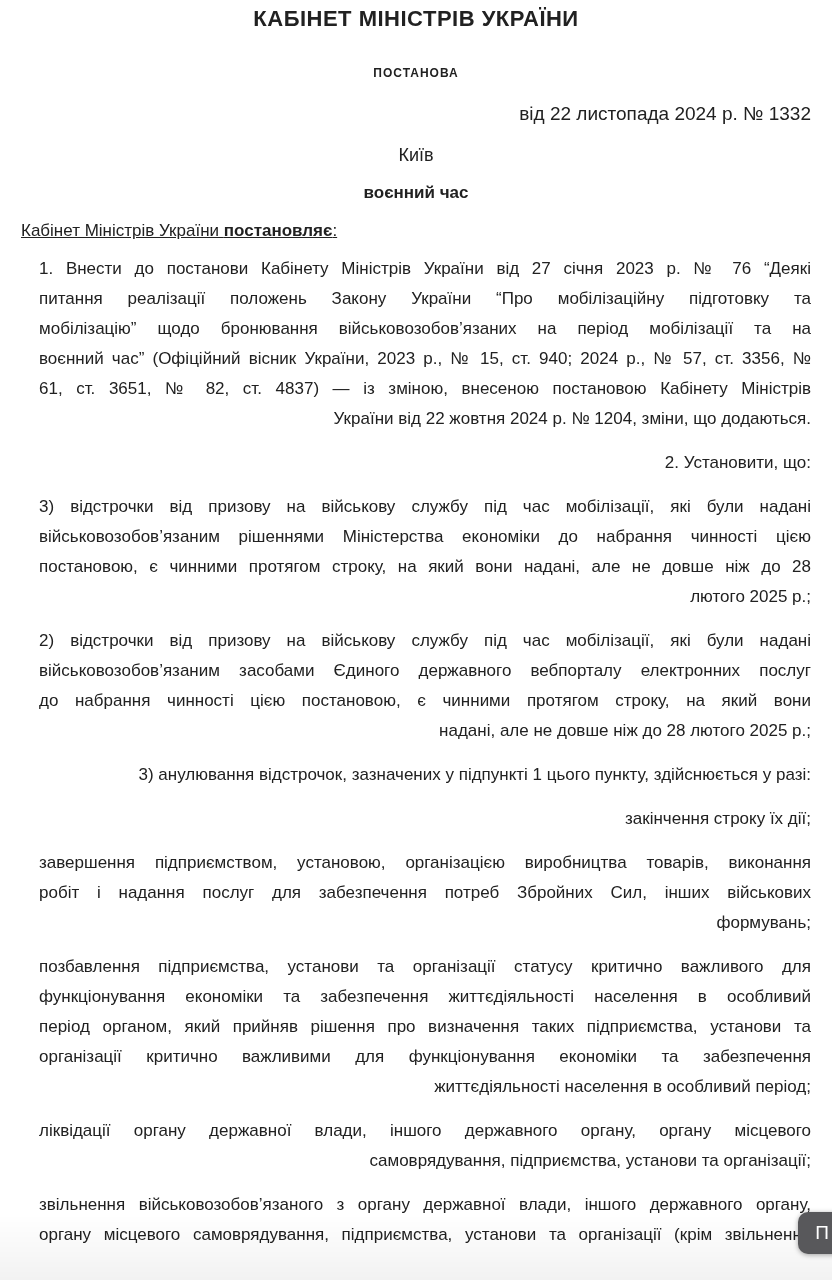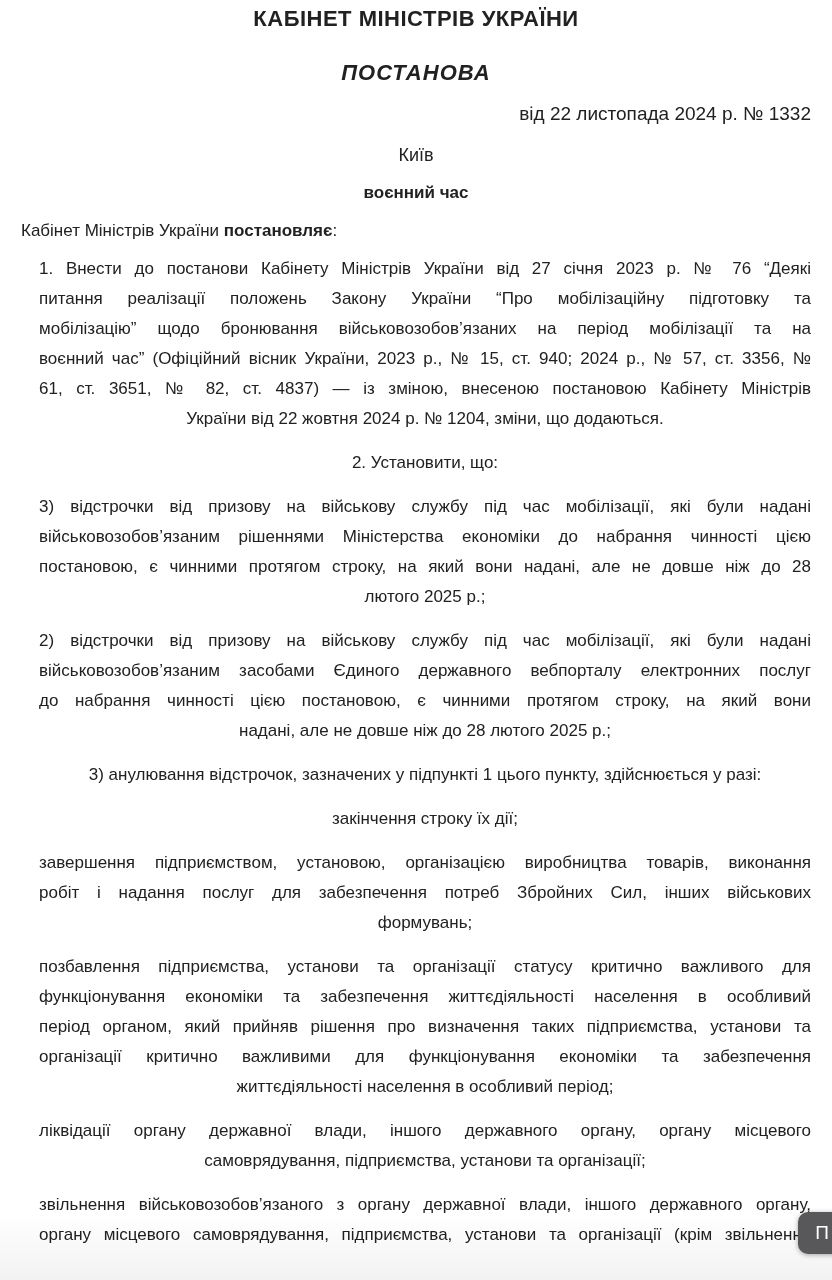--- a/index.html
+++ b/index.html
@@ -5,29 +5,29 @@
   html, body { margin: 0; padding: 0; }
   body {
     width: 832px; height: 1280px; overflow: hidden;
     background: #ffffff; color: #212121;
     font-family: "Liberation Sans", "DejaVu Sans", sans-serif;
     position: relative;
   }
   .page { padding: 0 21px; }
   .center { text-align: center; }
   .org      { margin: 6px 0 0;  font-size: 22px; font-weight: 700; line-height: 26px; letter-spacing: 0.5px; }
-  .doctype  { margin: 29px 0 0; font-size: 22px; font-weight: 700; line-height: 24px; letter-spacing: 1px; font-style: italic; }
+  .doctype  { margin: 29px 0 0; font-size: 12px; font-weight: 700; line-height: 24px; letter-spacing: 1px; }
   .dateline { margin: 16px 0 0; font-size: 19px; line-height: 26px; text-align: right; }
   .city     { margin: 16px 0 0; font-size: 18px; line-height: 24px; }
   .doc-title{ margin: 9px 0 0;  font-size: 17px; font-weight: 700; line-height: 33px; }
-  .intro    { margin: 7px 0 0;  font-size: 17px; line-height: 30px; }
+  .intro    { margin: 7px 0 0;  font-size: 17px; line-height: 30px; text-decoration: underline; }
   .para     { margin: 8px 0 14px; font-size: 17px; line-height: 30px; }
   .ln       { min-height: 30px; margin-left: 18px; }
   .j        { text-align: justify; text-align-last: justify; }
-  .last     { text-align: center; }
+  .last     { text-align: right; }
   .fab {
     position: fixed; top: 1212px; left: 798px;
     width: 58px; height: 42px; border-radius: 10px;
     background: #58585b; color: #ffffff;
     font-size: 19px; font-weight: 400;
     display: flex; align-items: center; justify-content: center;
     padding-right: 10px; box-sizing: border-box;
     box-shadow: 0 1px 5px rgba(0,0,0,0.35);
     cursor: pointer;
   }

